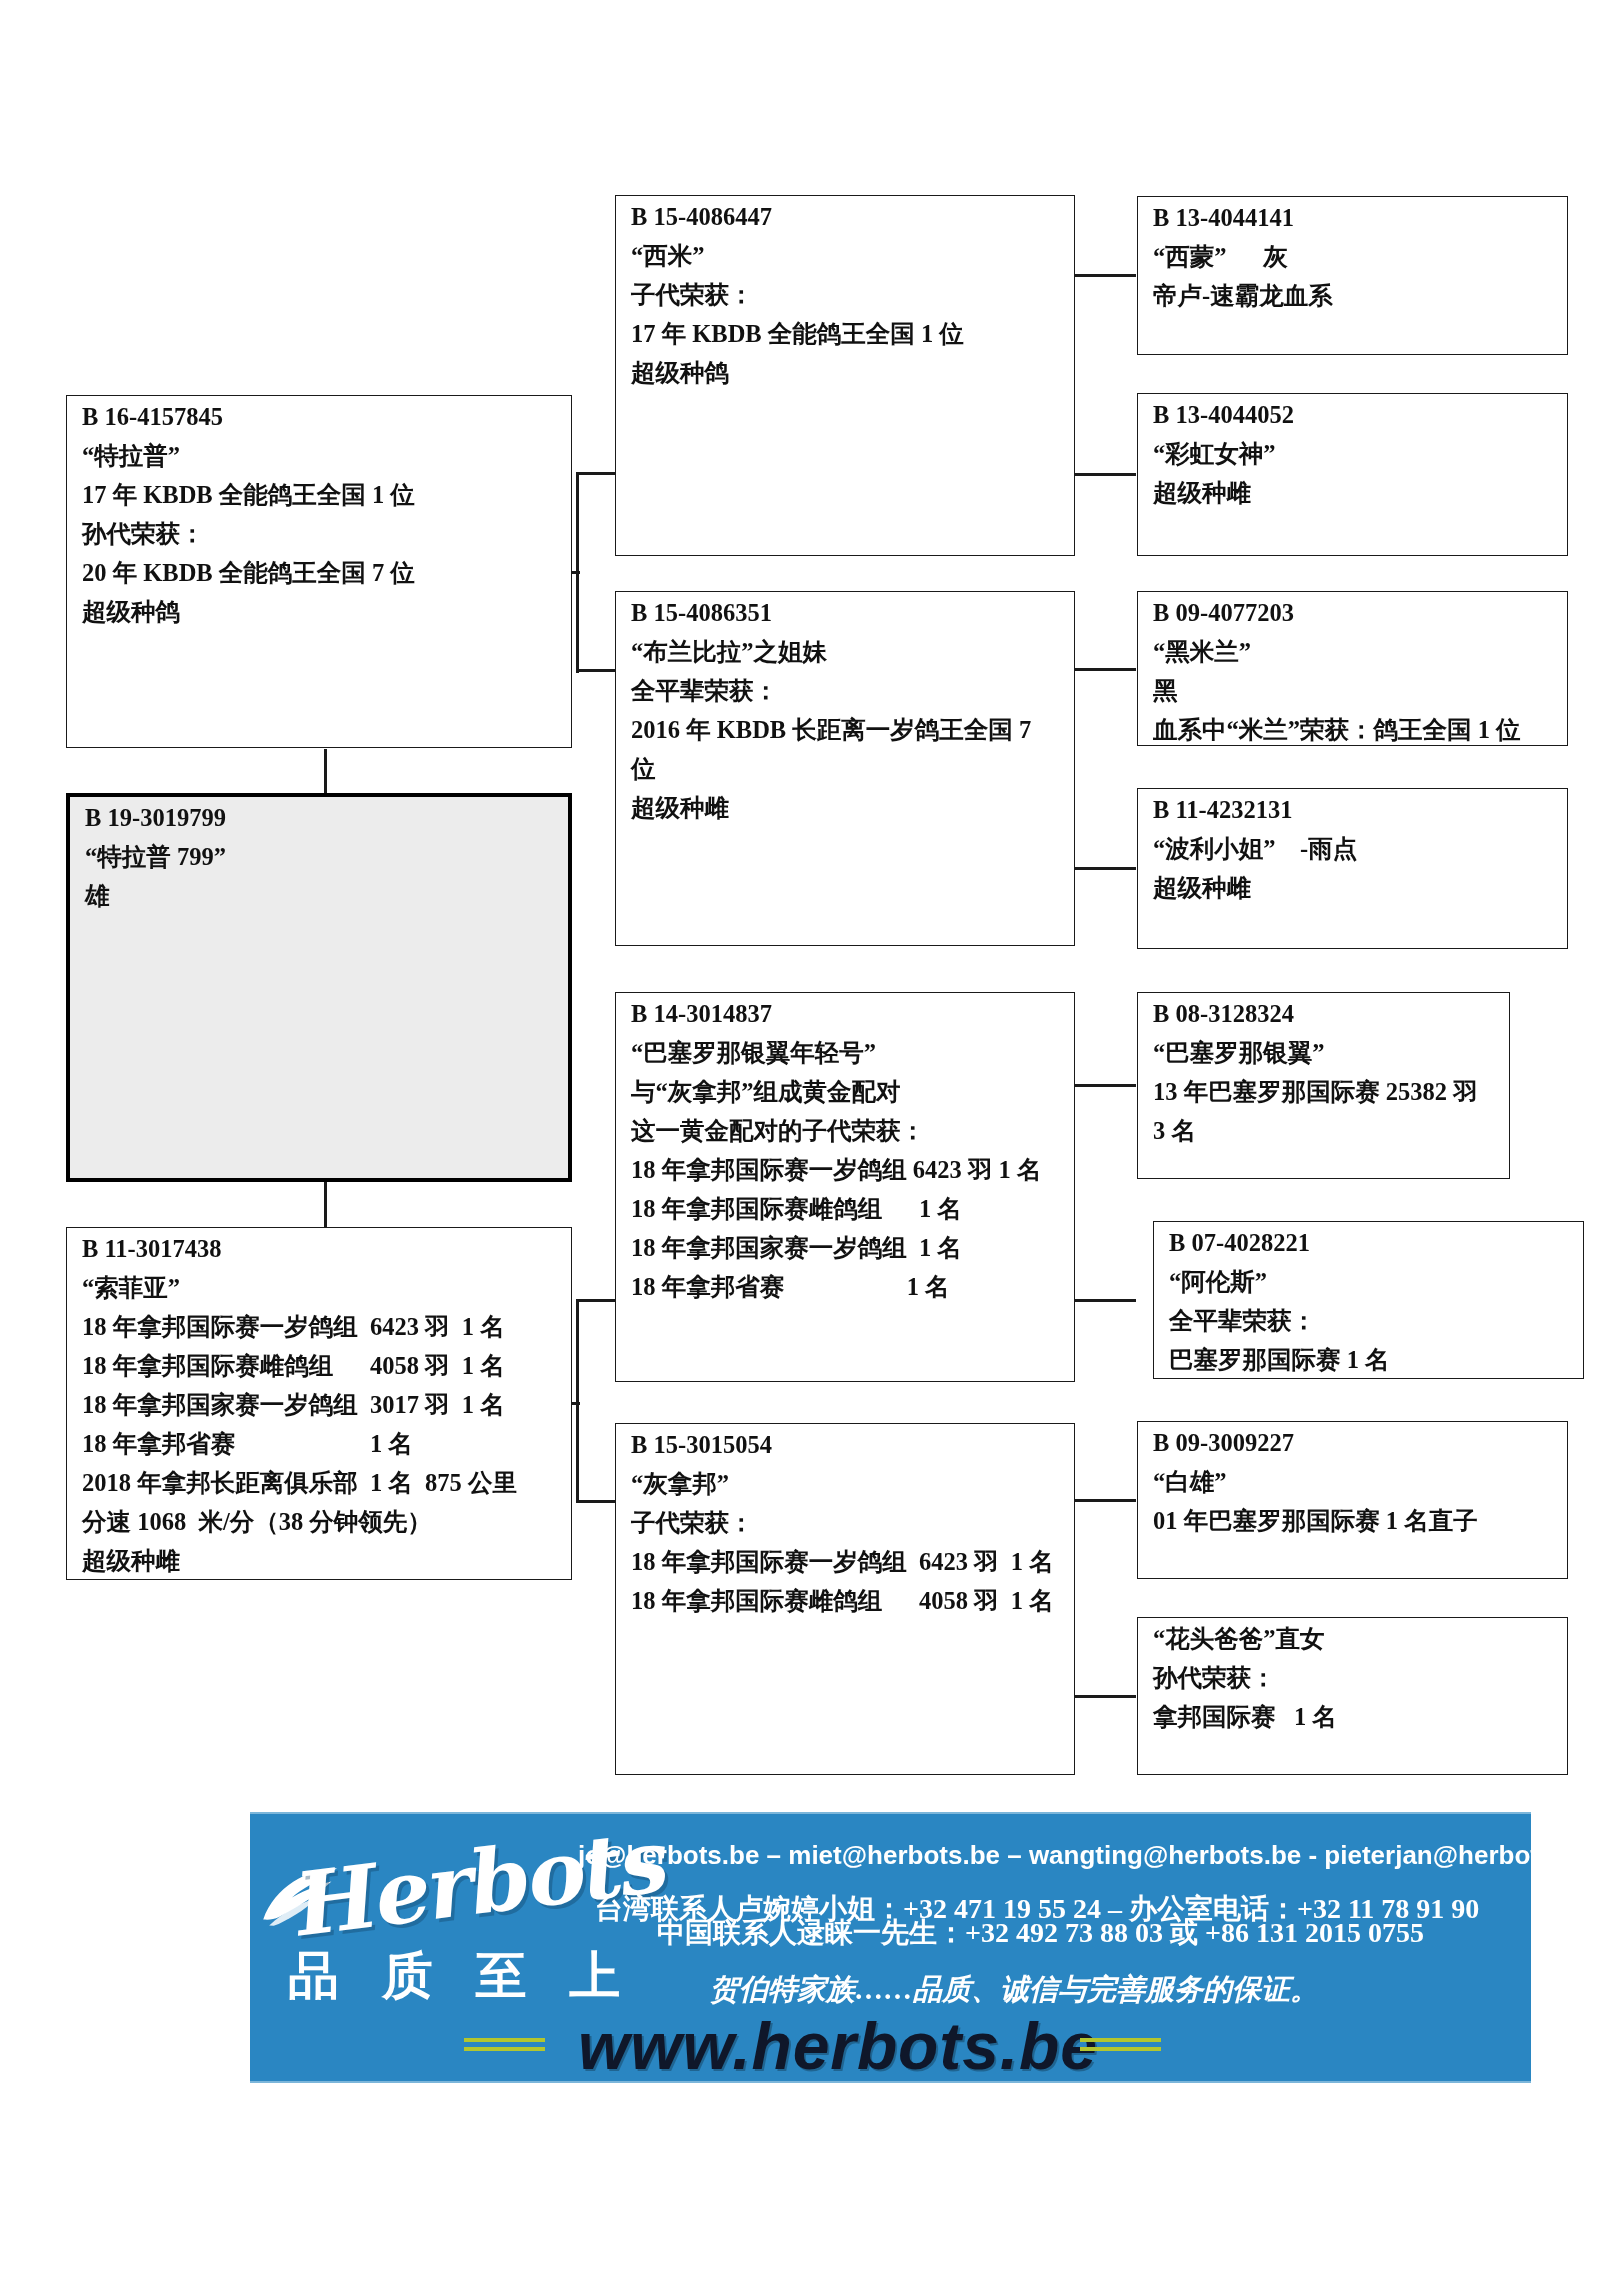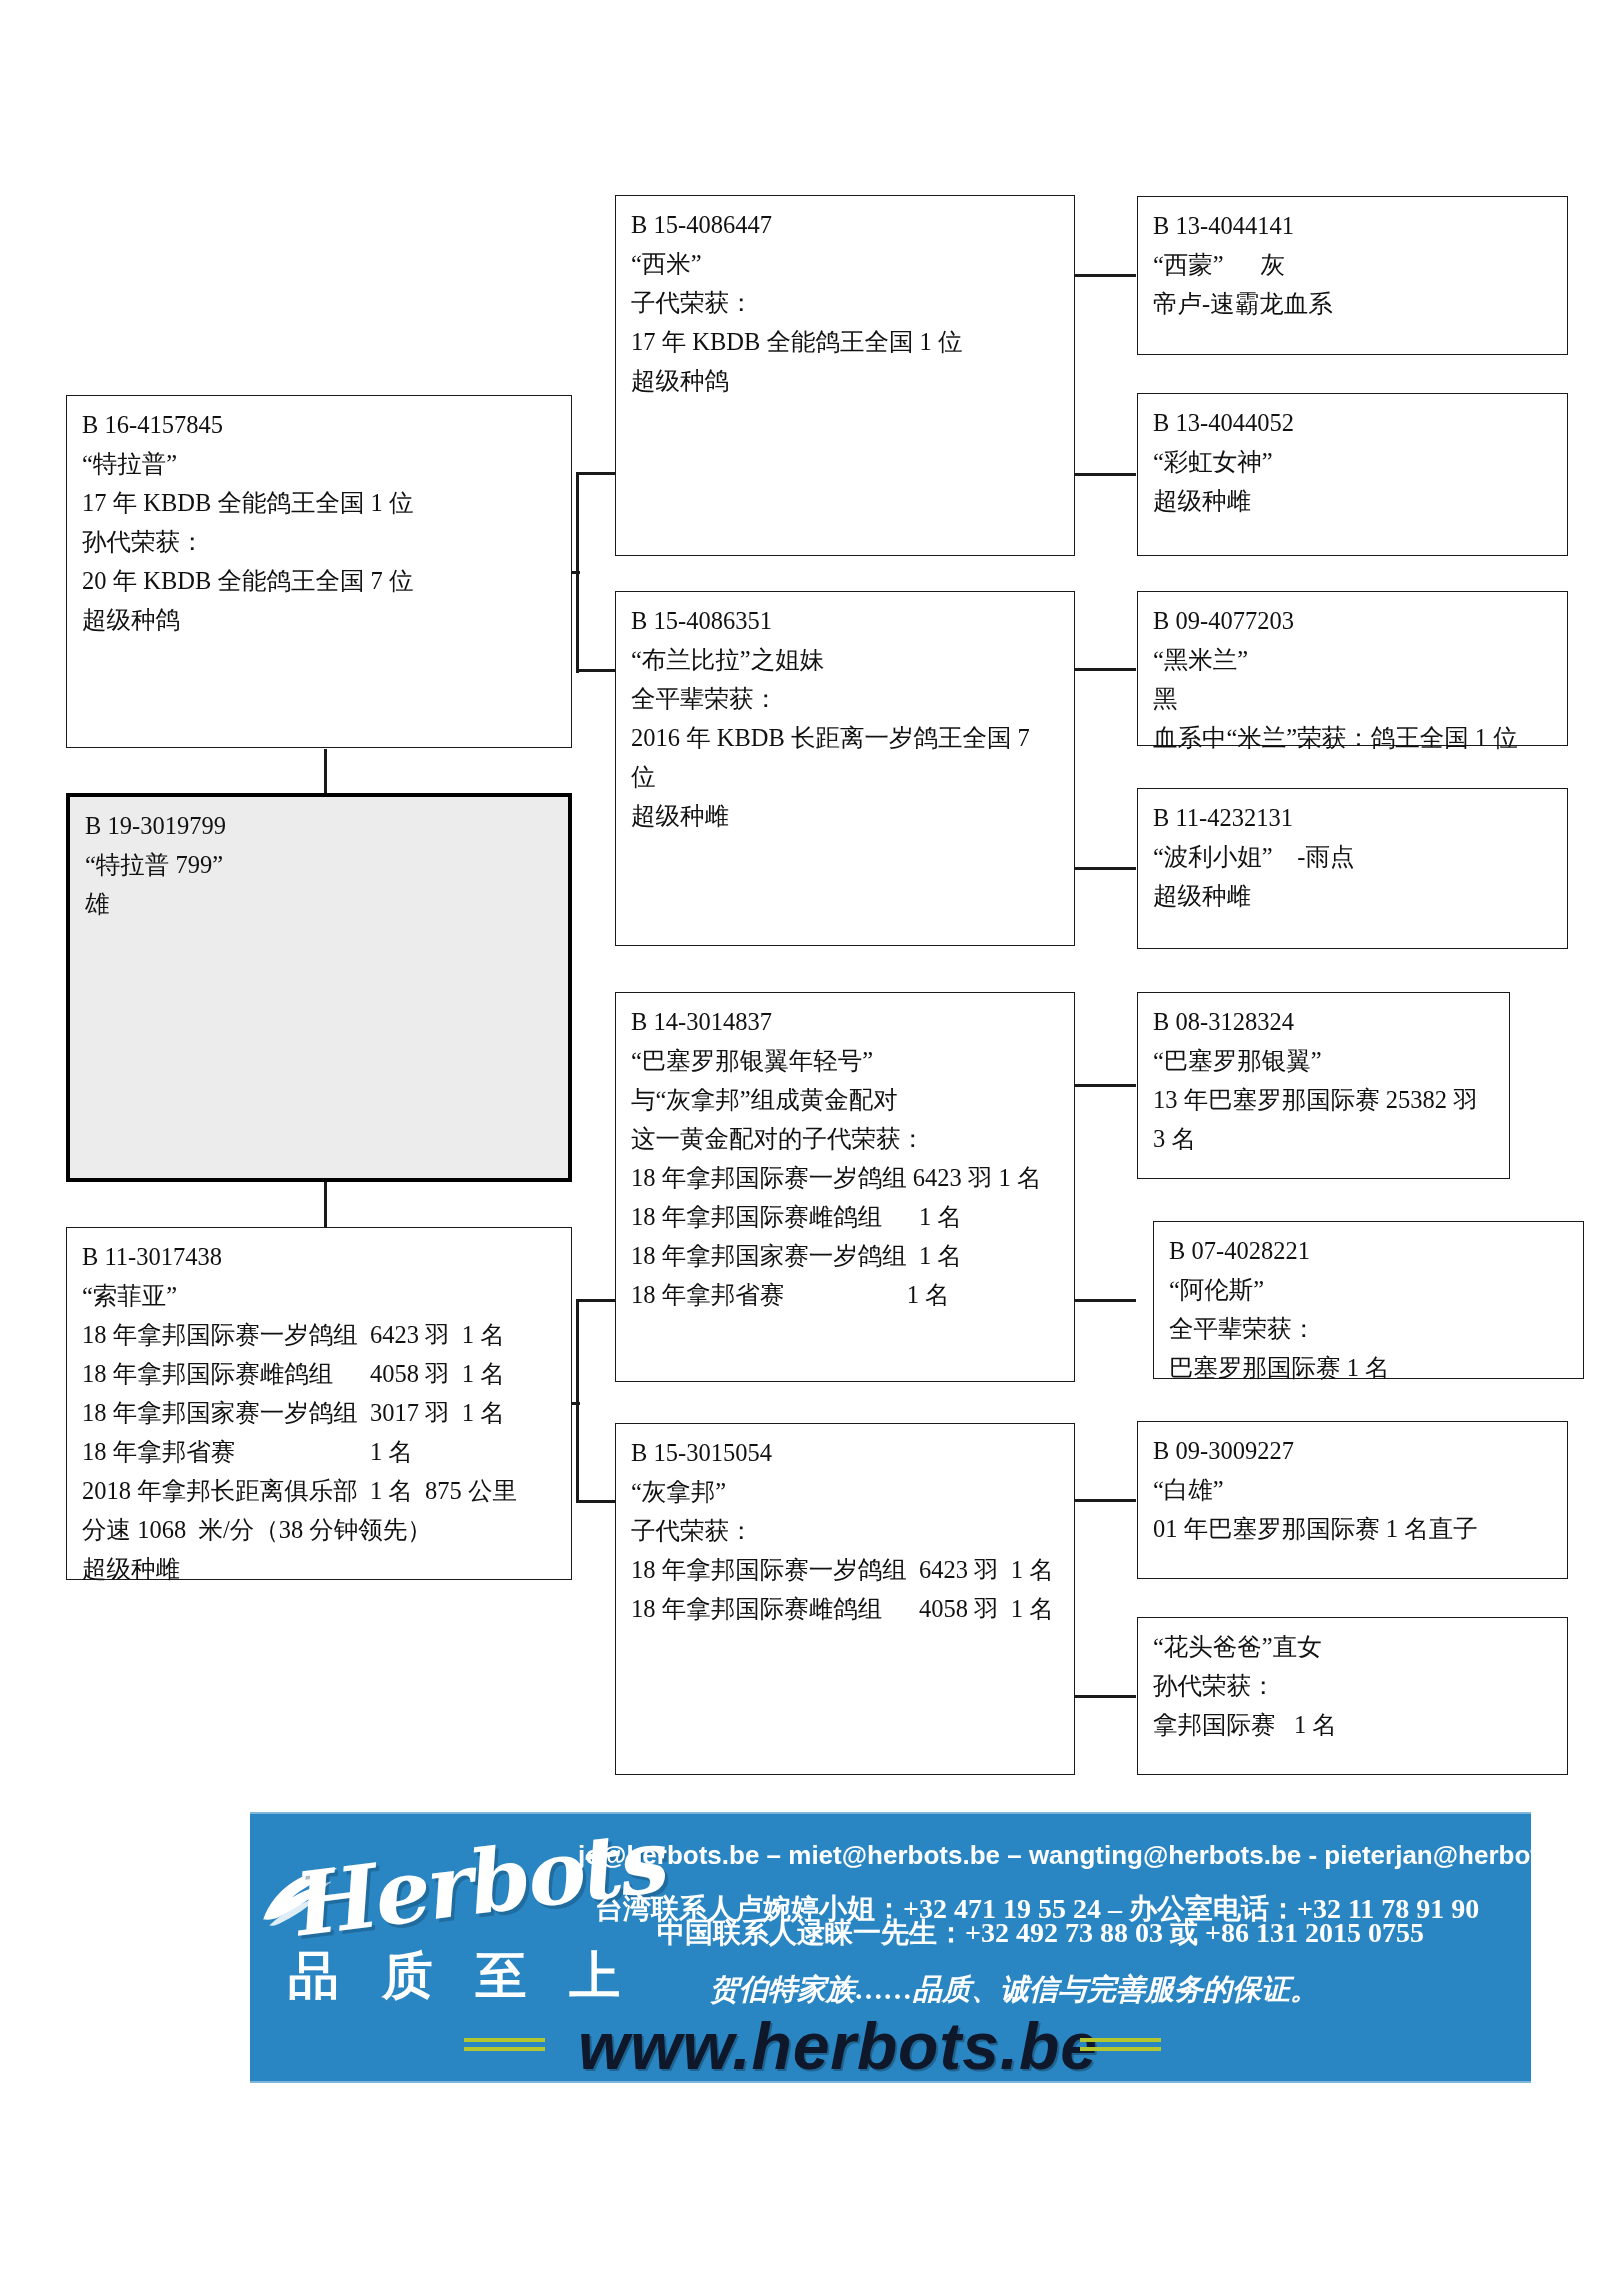--- a/index.html
+++ b/index.html
@@ -1,19 +1,19 @@
 <!DOCTYPE html>
 <html style="font-size:15px"><head>
 <meta charset="utf-8">
 <style>
   html,body{margin:0;padding:0;background:#fff;}
   #page{position:relative;width:1620px;height:2290px;background:#ffffff;overflow:hidden;
         font-family:"Liberation Serif","DejaVu Serif",serif;color:#111;}
   .box{position:absolute;background:#ffffff;border:1.9px solid #1a1a1a;box-sizing:border-box;
-       padding:9px 15px;font-size:24.5px;line-height:39px;}
+       padding:1px 15px;font-size:24.5px;line-height:39px;font-weight:bold;}
   .box .tline{white-space:pre-wrap;}
   .box.subject{border:4.7px solid #000;background:#ececec;}
   .cline{position:absolute;background:#1a1a1a;}
   
   .banner{position:absolute;left:250px;top:1812px;width:1281px;height:271px;
           background:#2a86c2;border-top:2.8px solid #7cb6da;border-bottom:2.8px solid #7cb6da;
           box-sizing:border-box;overflow:hidden;color:#fff;}
   .logo-script{position:absolute;left:45px;top:17px;font-family:"DejaVu Serif",serif;
           font-style:italic;font-weight:bold;font-size:87px;letter-spacing:-2.8px;color:#fff;
           transform:rotate(-7deg);text-shadow:2.8px 3.8px 0 rgba(15,60,95,.35);}

